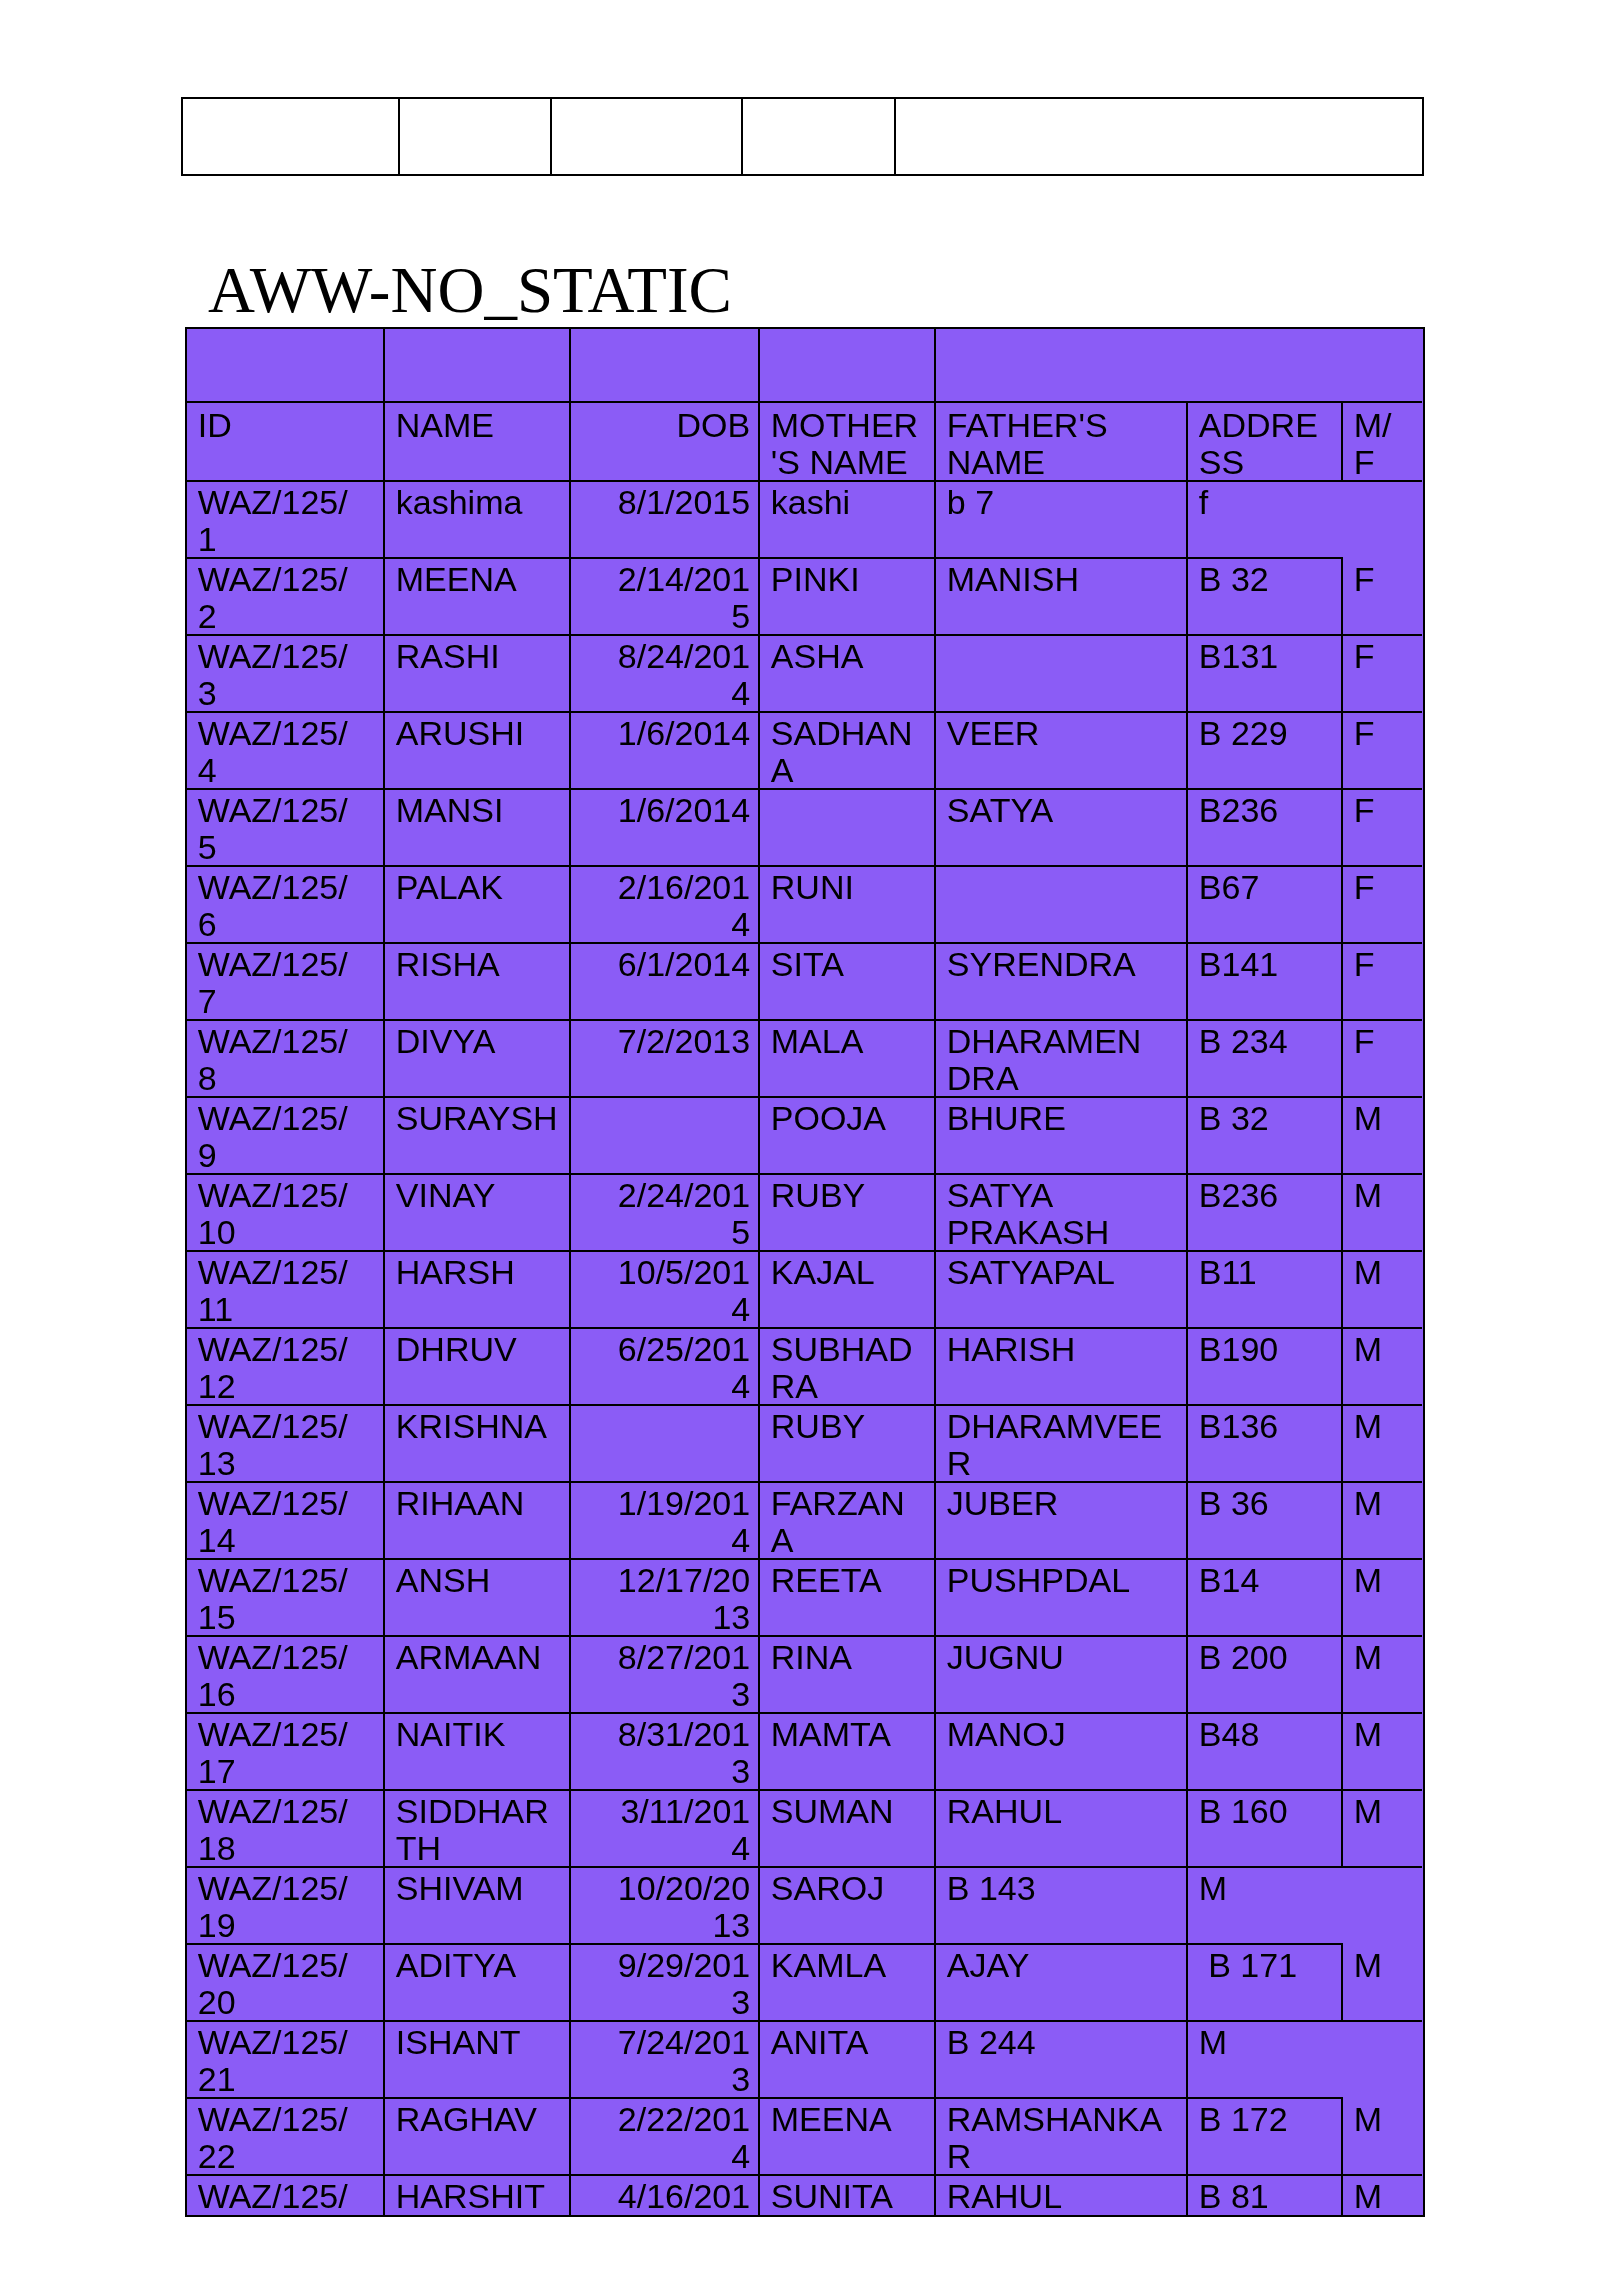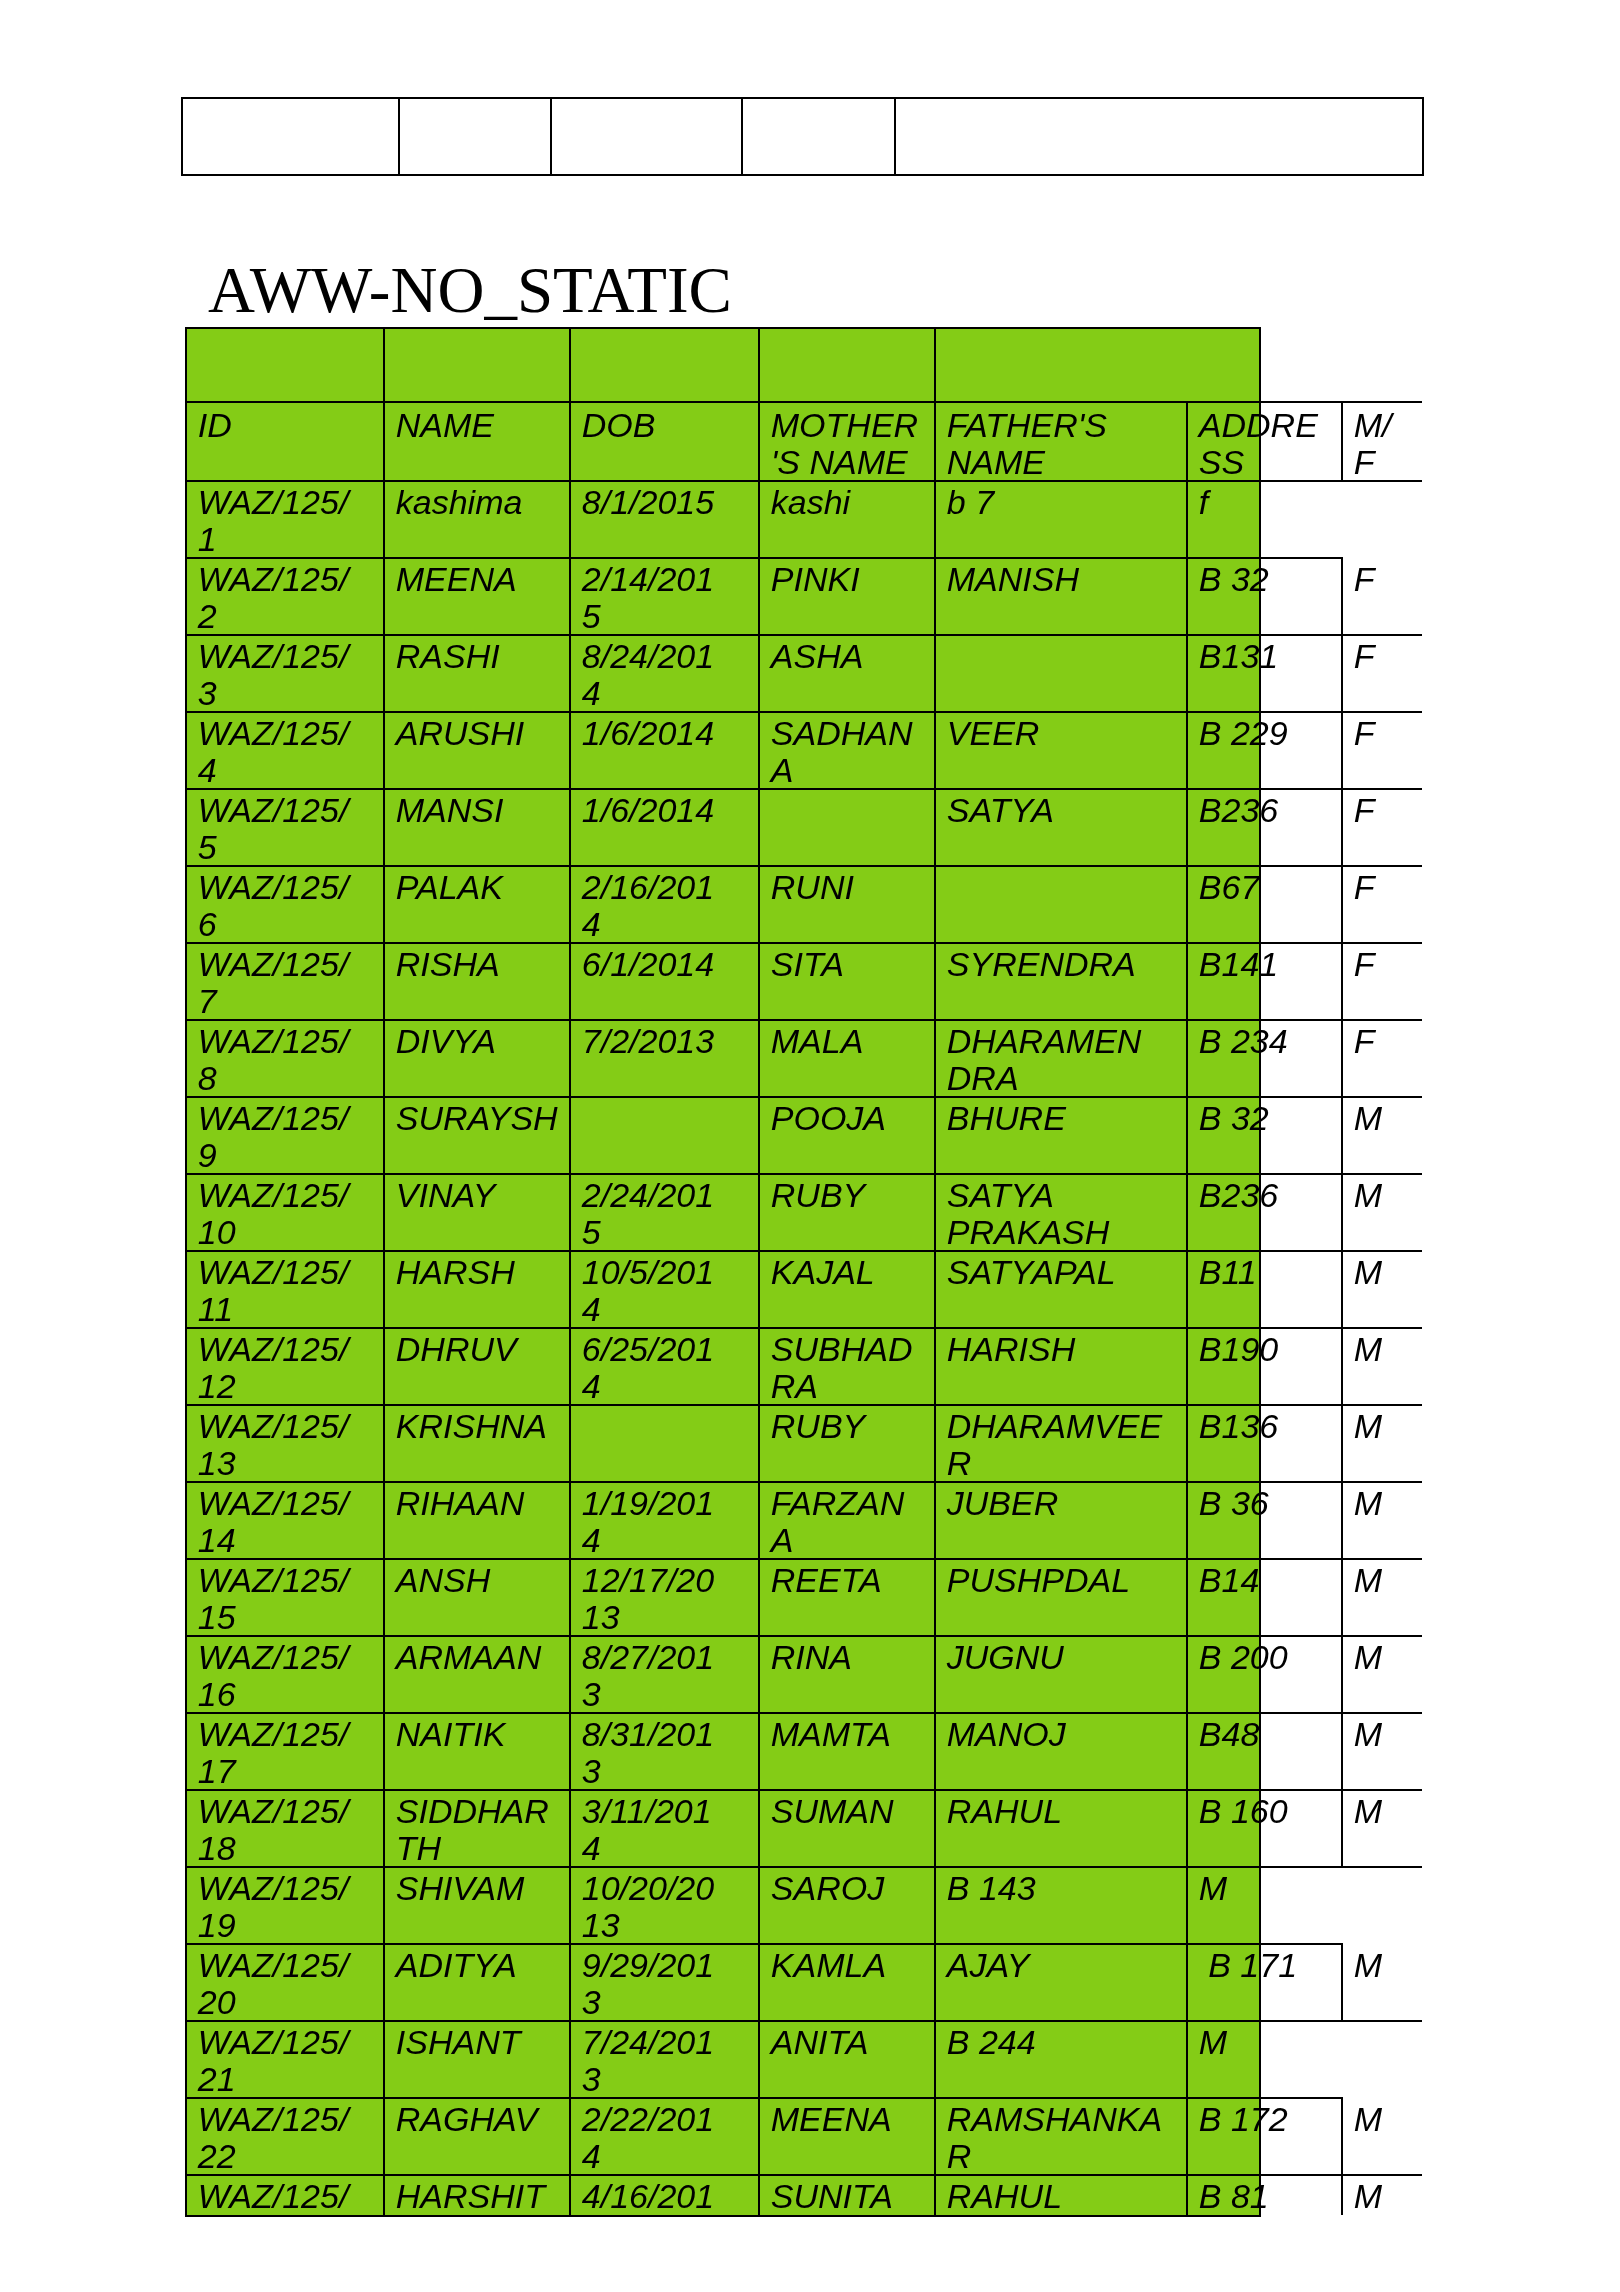--- a/index.html
+++ b/index.html
@@ -48,26 +48,25 @@
     line-height: 65px;
     letter-spacing: 0px;
     white-space: pre;
   }
 
   
   .main-table {
     position: absolute;
     left: 185px;
     top: 327px;
-    width: 1076px;
+    width: 1240px;
     box-sizing: border-box;
     border: 2px solid #000;
     border-bottom-width: 2.9px;
-    background: #84cc16;
-    font-style: italic;
+    background: #8b5cf6;
   }
   .mrow {
     display: grid;
     grid-template-columns: 198px 186px 189px 176px 252px 155px 79px;
   }
   .mrow.spacer-row {
     grid-template-columns: 198px 186px 189px 176px 486px;
   }
   .mcell {
     box-sizing: border-box;
@@ -89,21 +88,21 @@
   .header-row .mcell {
     height: 79px;
     border-bottom-width: 2.9px;
     padding-top: 3.9px;
   }
   .data-row.last-row .mcell {
     height: 39px;
     border-bottom: none;
   }
   
-  .mrow .mcell.col-2 { text-align: left; }
+  .mrow .mcell.col-2 { text-align: right; }
 </style>
 </head>
 <body>
 
 <div class="top-table">
     <div class="tcell"></div>
     <div class="tcell"></div>
     <div class="tcell"></div>
     <div class="tcell"></div>
     <div class="tcell"></div>

